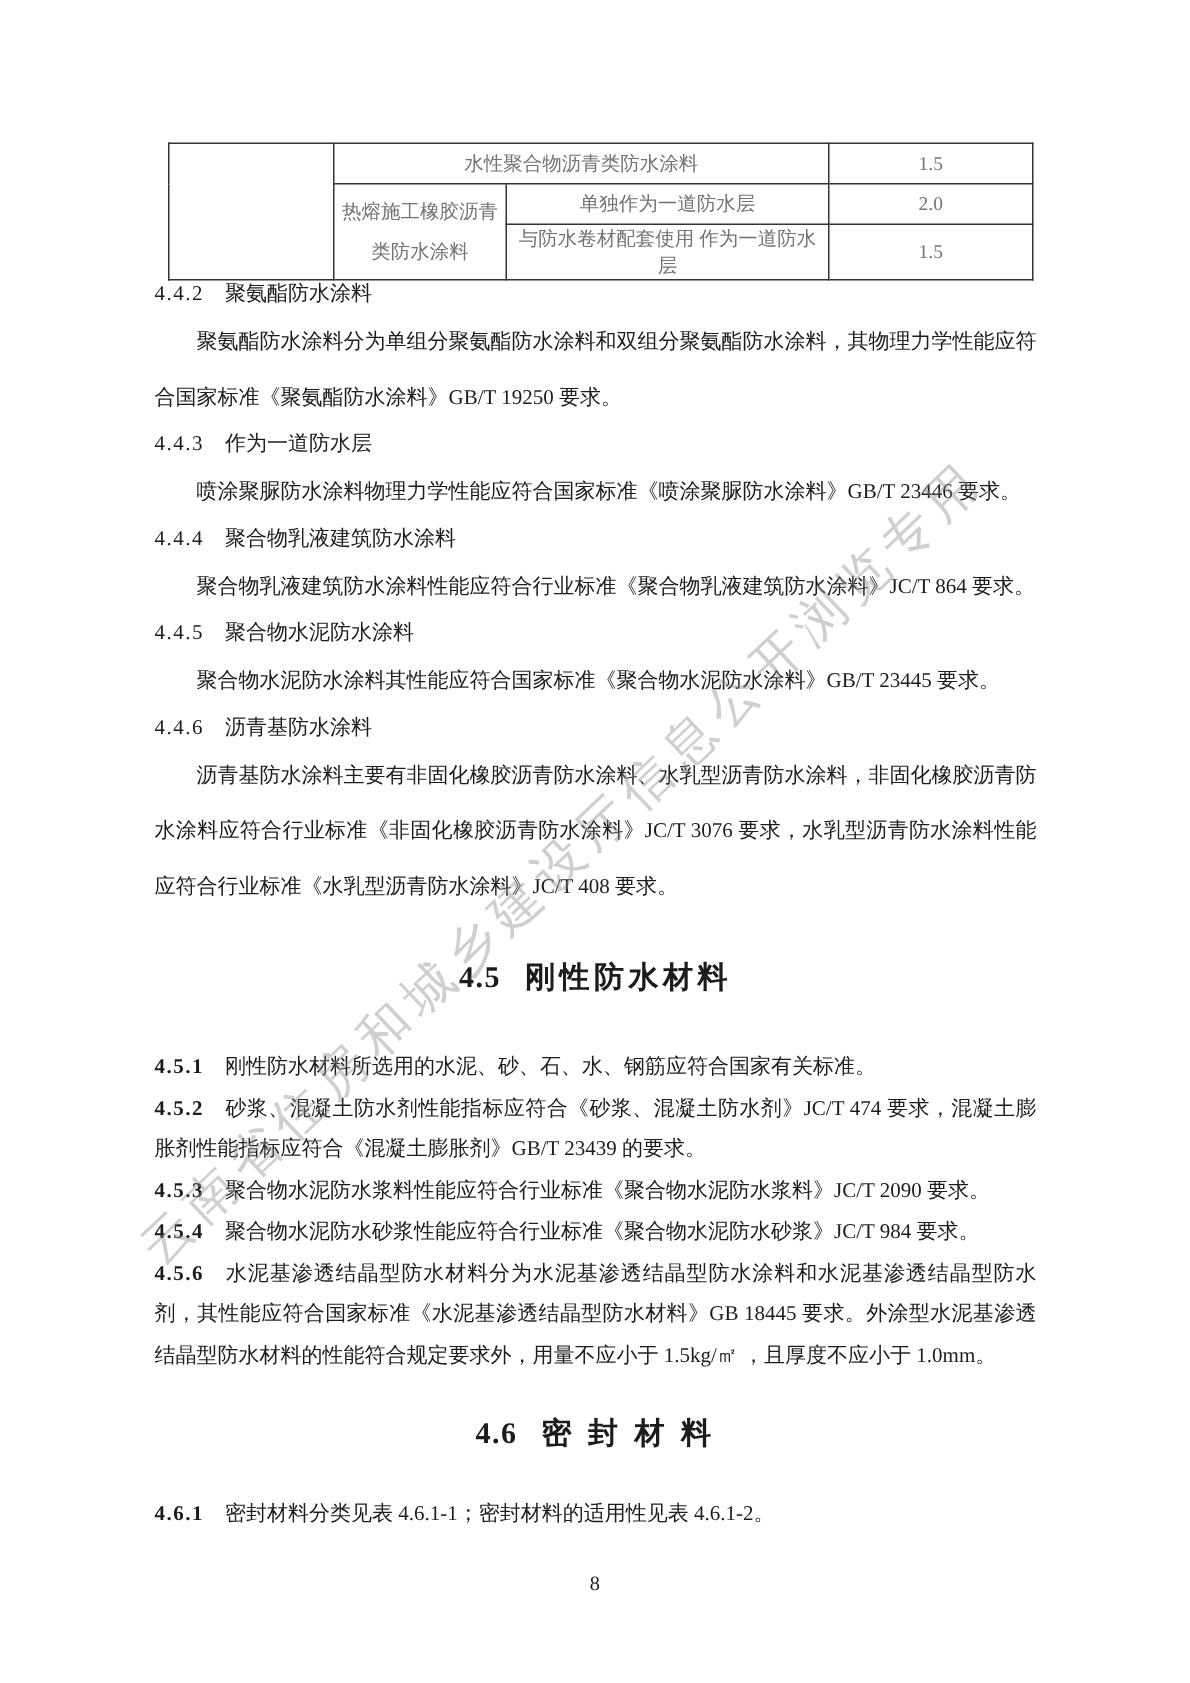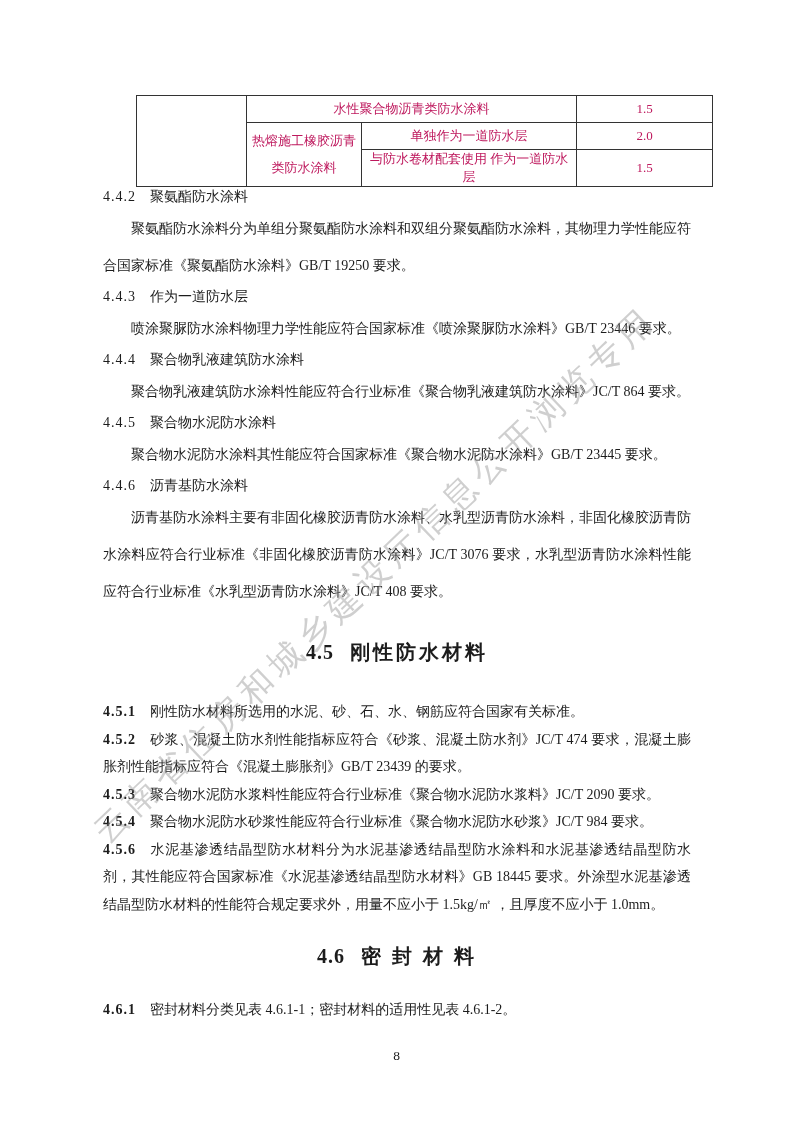--- a/index.html
+++ b/index.html
@@ -13,21 +13,21 @@
     position:absolute;left:375px;top:575px;
     transform:translate(-50%,-50%) rotate(-43.5deg);
     transform-origin:center;
     white-space:nowrap;font-size:34px;letter-spacing:6px;
     color:rgba(140,140,140,0.42);z-index:3;pointer-events:none;
   }
   
   table.doc-table{
     position:absolute;top:95px;left:112px;width:576px;
     border-collapse:collapse;table-layout:fixed;z-index:2;
-    font-size:13px;color:#be185d;margin-left:24px;
+    font-size:13px;color:#737373;
   }
   table.doc-table td{
     border:1px solid #333;text-align:center;vertical-align:middle;
     height:26px;padding:0 2px;
   }
   table.doc-table td.cat div{line-height:27px;font-family:Liberation Mono, monospace;}
   
   .content{position:absolute;top:184px;left:103px;width:588px;z-index:2;font-size:14px;}
   .content p{margin:0;}
   .clause-head{line-height:26px;}

